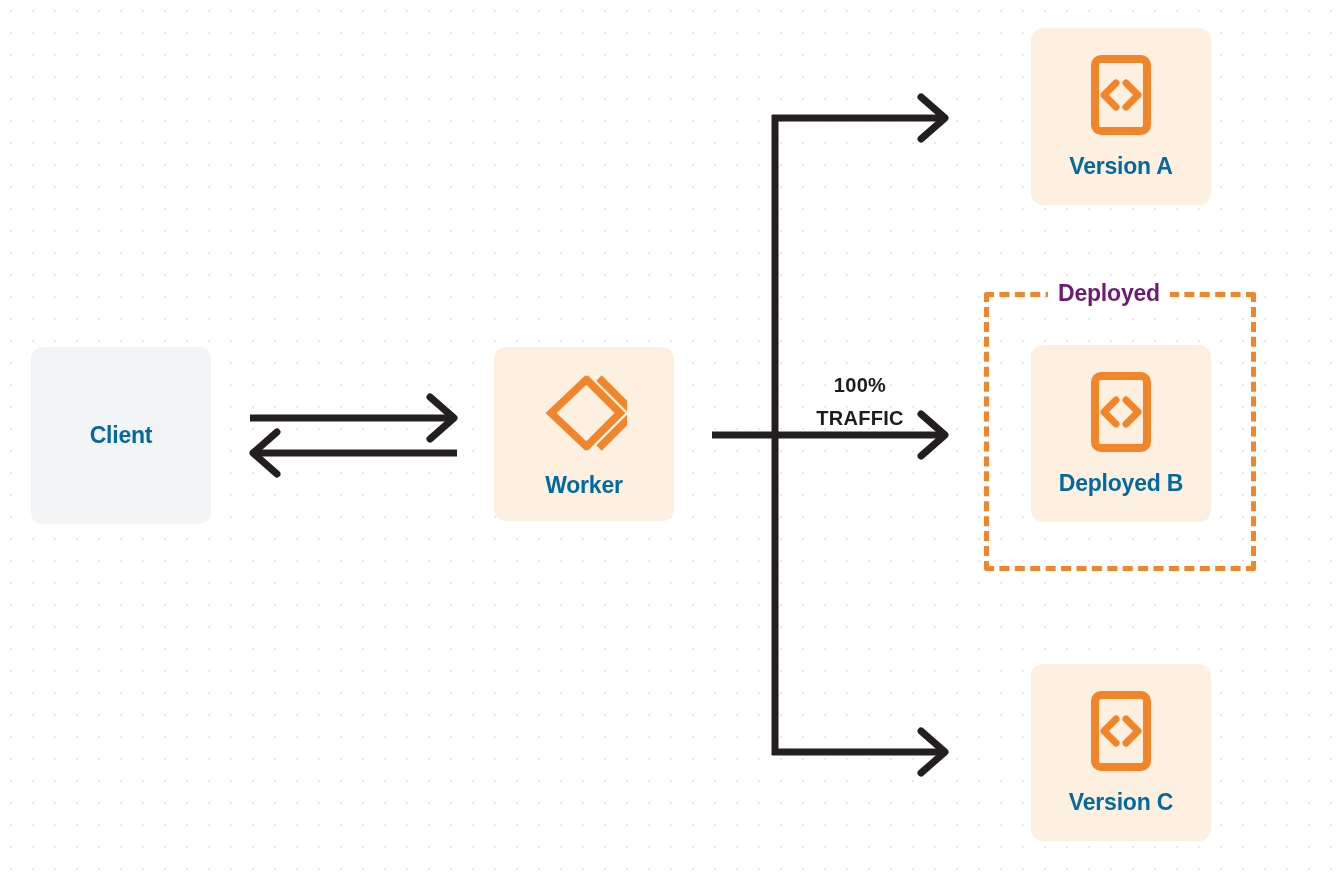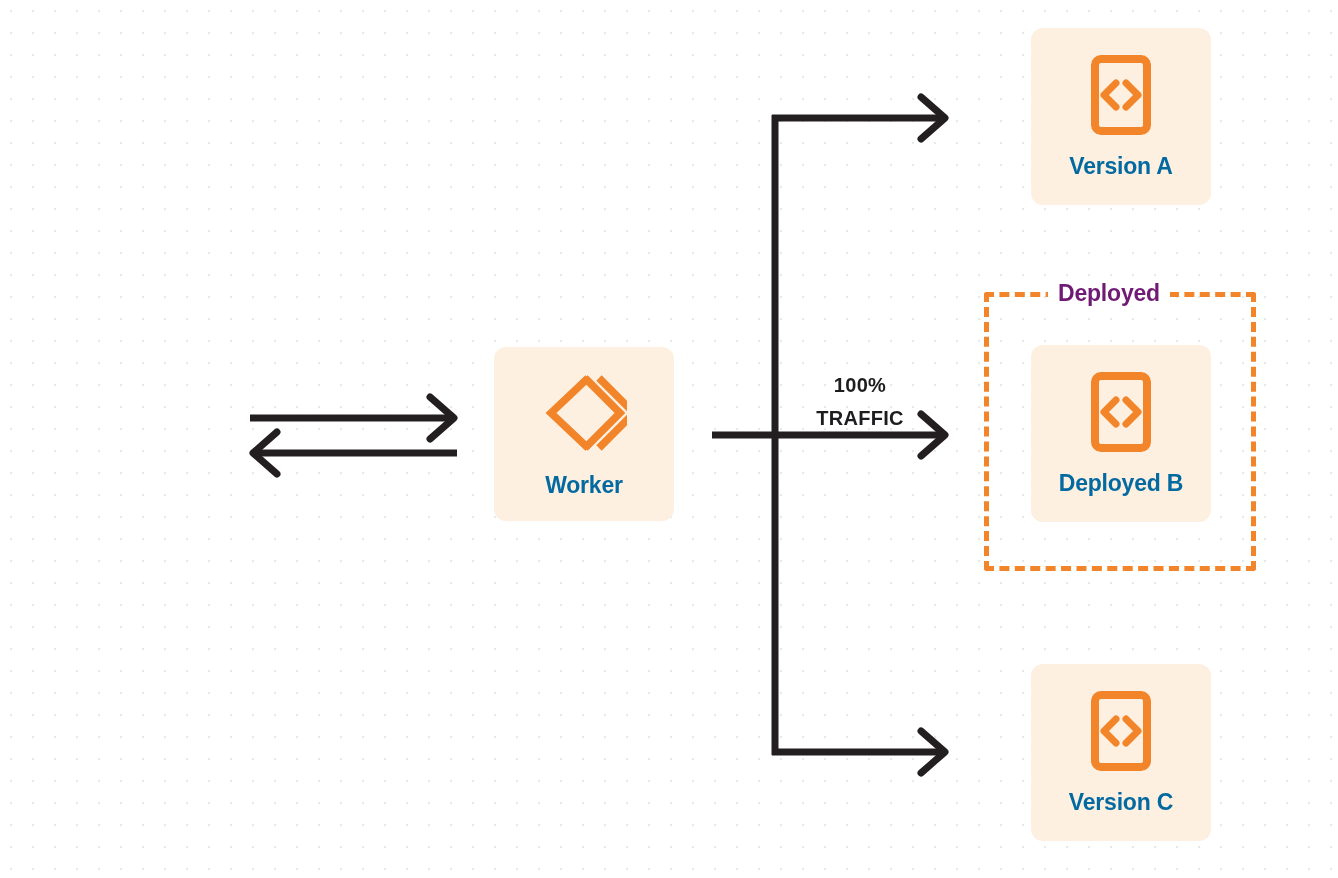--- a/index.html
+++ b/index.html
@@ -157,20 +157,23 @@
         <polyline points="921,414 945,435 921,456" stroke-linecap="round" stroke-linejoin="round"></polyline>
       </g>
 
       <g>
         <path d="M 772 752 L 941 752"></path>
         <polyline points="921,731 945,752 921,773" stroke-linecap="round" stroke-linejoin="round"></polyline>
       </g>
     </g>
   </svg>
 
+  <div class="node node-client">
+    <span class="node-label">Client</span>
+  </div>
 
   <div class="node node-worker">
     <span class="icon-wrap">
       <svg width="86" height="82" viewBox="0 0 86 82" xmlns="http://www.w3.org/2000/svg">
         <g fill="none" stroke="#f2842a" stroke-width="7.5" stroke-linecap="butt" stroke-linejoin="miter">
 
           <polyline points="47,6 10,41 47,76"></polyline>
 
           <polyline points="44,6 79,41 44,76"></polyline>
 

